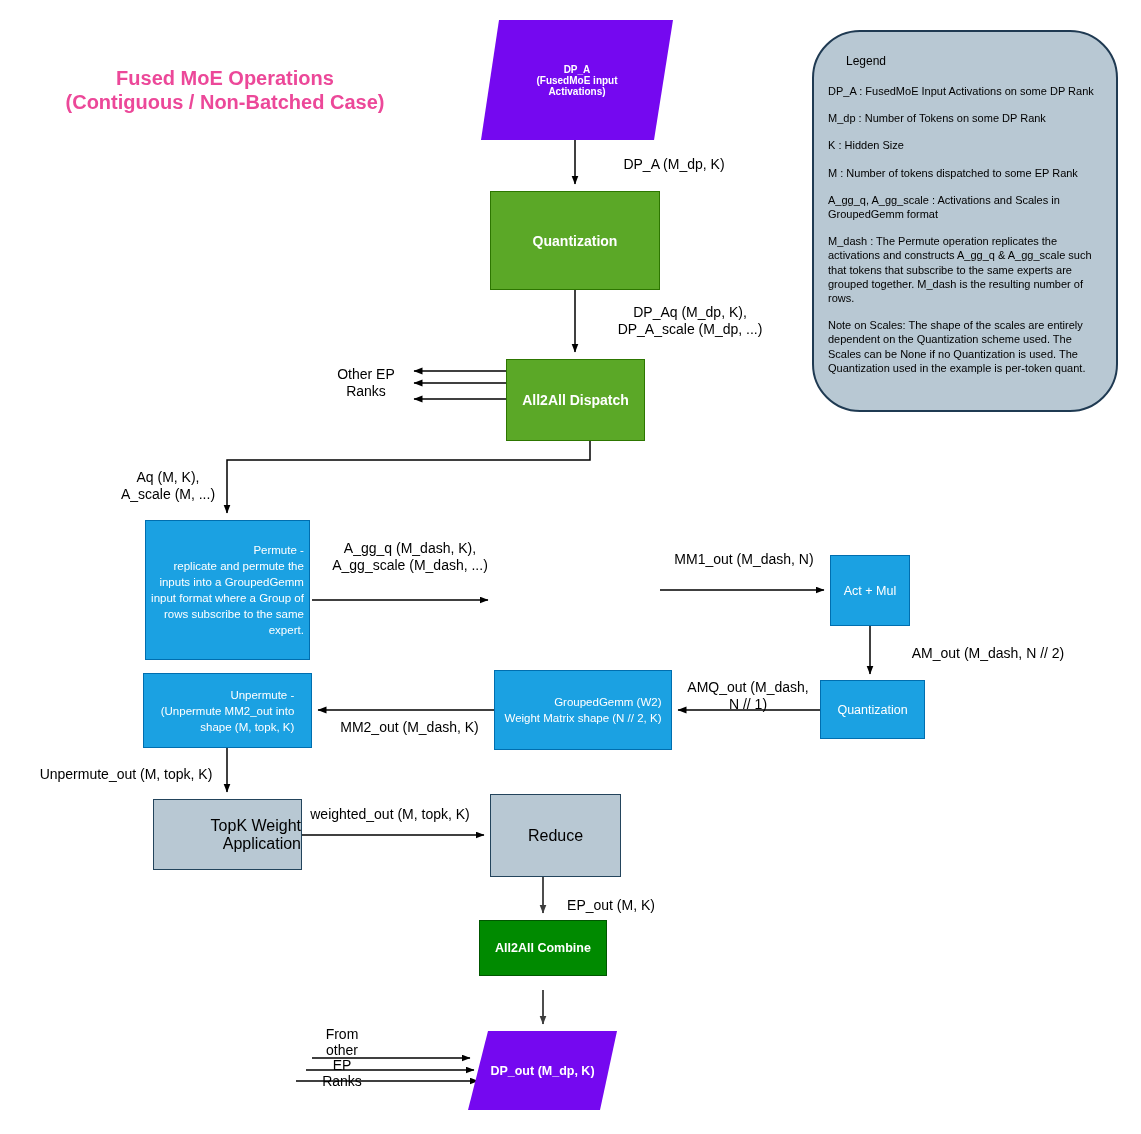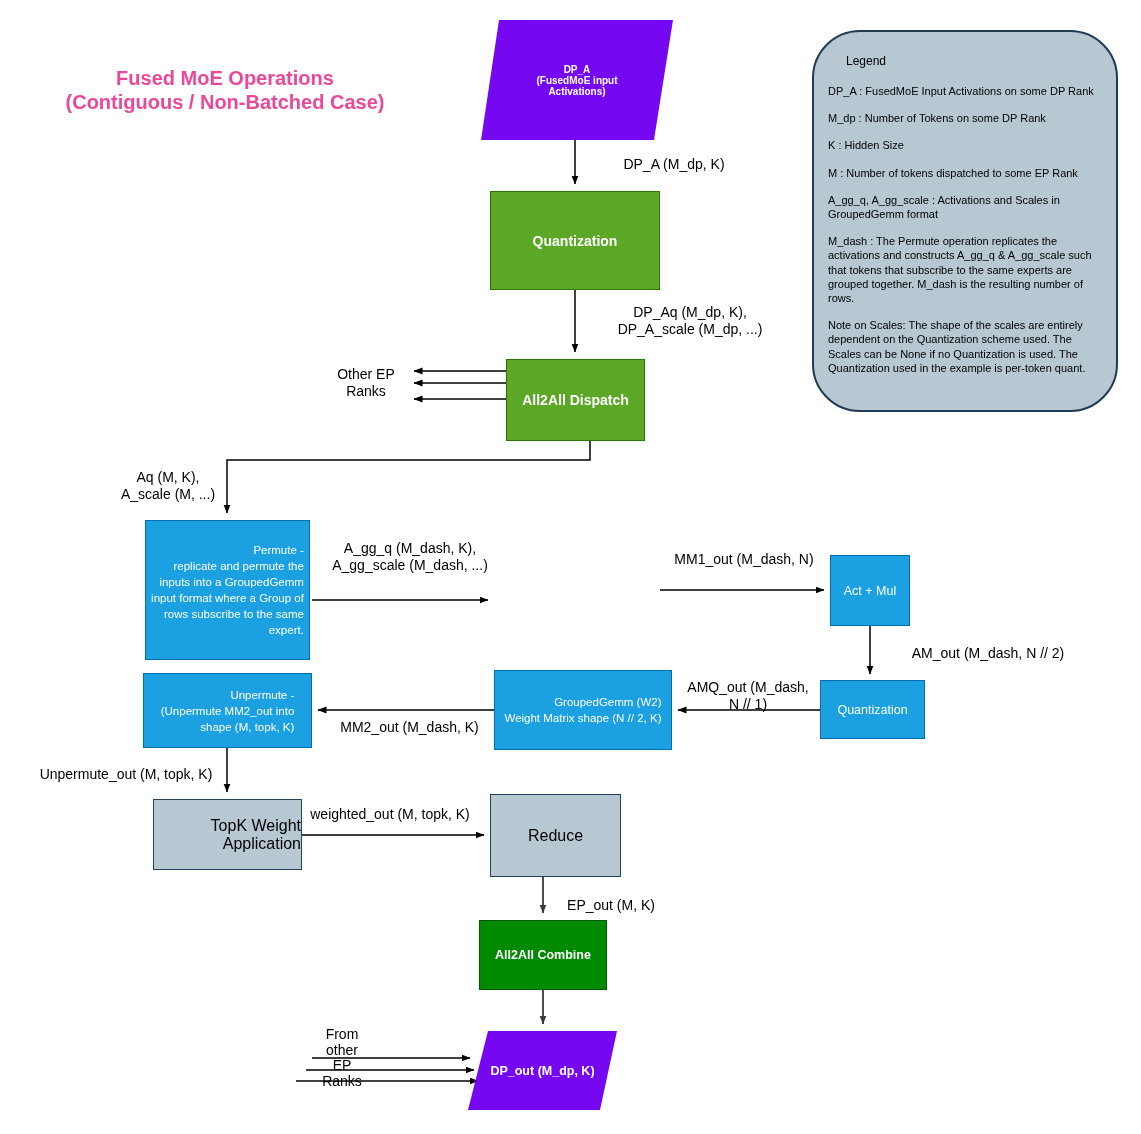--- a/index.html
+++ b/index.html
@@ -86,21 +86,21 @@
 Weight Matrix shape (N // 2, K)</div>
 
   <div class="node blue" style="left:143px;top:673px;width:169px;height:75px;">Unpermute -
 (Unpermute MM2_out  into
 shape (M, topk, K)</div>
 
   <div class="node gray" style="left:153px;top:799px;width:149px;height:71px;">TopK Weight Application</div>
 
   <div class="node gray" style="left:490px;top:794px;width:131px;height:83px;">Reduce</div>
 
-  <div class="node dgreen" style="left:479px;top:920px;width:128px;height:70px;">All2All Combine</div>
+  <div class="node dgreen" style="left:479px;top:920px;width:128px;height:56px;">All2All Combine</div>
 
   <div class="para" style="left:468px;top:1031px;width:149px;height:79px;font-size:12.5px;
        clip-path:polygon(20px 0,100% 0,calc(100% - 17px) 100%,0 100%);">DP_out (M_dp, K)</div>
 
   <div class="lbl" style="left:674px;top:156px;">DP_A (M_dp, K)</div>
   <div class="lbl" style="left:690px;top:304px;">DP_Aq (M_dp, K),
 DP_A_scale (M_dp, ...)</div>
   <div class="lbl" style="left:366px;top:366px;">Other EP
 Ranks</div>
   <div class="lbl" style="left:168px;top:469px;">Aq (M, K),

